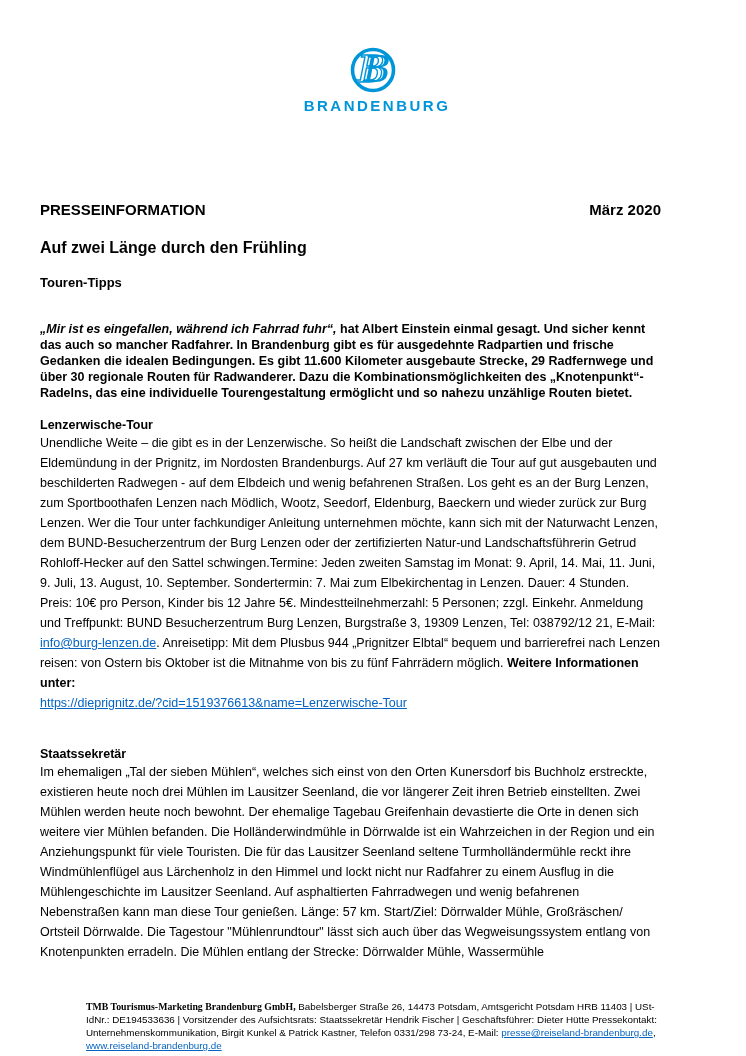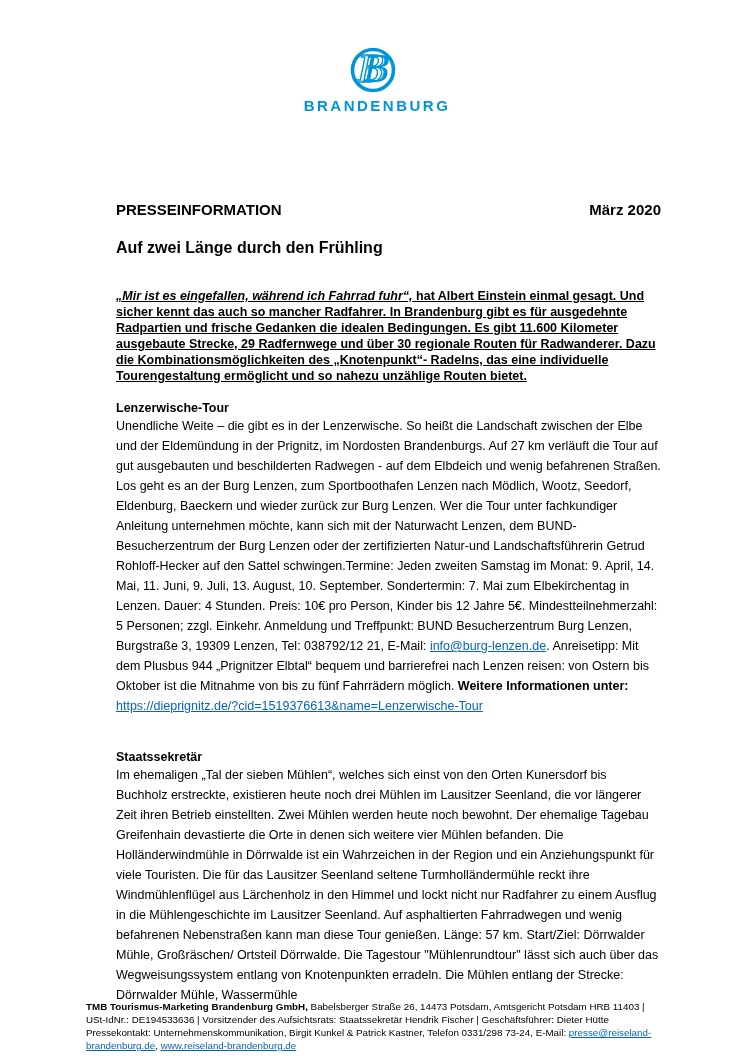--- a/index.html
+++ b/index.html
@@ -15,21 +15,21 @@
   .logo-block { padding-top: 40px; text-align: center; }
   .logo-mark { display: block; margin: 0 auto; }
   .wordmark {
     color: #0095d8;
     font-weight: bold;
     font-size: 15px;
     letter-spacing: 2.5px;
     margin-top: 3px;
     padding-left: 8px;
   }
-  .content { margin: 0 85px 0 116px; }
+  .content { margin: 0 85px 0 40px; }
   .kicker-row {
     display: flex;
     justify-content: space-between;
     margin-top: 86px;
     font-size: 15px;
     font-weight: bold;
     line-height: 19px;
   }
   .title {
     font-size: 16px;
@@ -41,21 +41,20 @@
     font-size: 13px;
     font-weight: bold;
     margin: 17px 0 0 0;
     line-height: 16px;
   }
   .intro {
     font-size: 12.5px;
     font-weight: bold;
     line-height: 16px;
     margin: 30px 0 0 0;
-    text-decoration: underline;
   }
   .intro em { font-style: italic; }
   .section-heading {
     font-size: 12.5px;
     font-weight: bold;
     margin: 16px 0 0 0;
     line-height: 16px;
   }
   .section-heading.second { margin-top: 33px; }
   .body-text {
@@ -66,21 +65,21 @@
   a.link { color: #0563c1; text-decoration: underline; cursor: pointer; }
   .more-info { font-weight: bold; }
   .footer {
     position: absolute;
     left: 86px;
     right: 80px;
     top: 1000px;
     font-size: 9.8px;
     line-height: 13px;
   }
-  .footer strong { font-weight: bold; }
+  .footer strong { font-weight: bold; font-family: Liberation Serif, serif; }
 </style>
 </head>
 <body>
 
 <header class="logo-block">
   <svg class="logo-mark" width="54" height="54" viewBox="0 0 54 54" aria-hidden="true">
     <circle cx="27" cy="30" r="20.5" fill="none" stroke="#0095d8" stroke-width="3.6"></circle>
     <text x="11" y="42" font-size="38" font-style="italic" font-family="DejaVu Serif, serif" fill="#ffffff" stroke="#0095d8" stroke-width="1.4">B</text>
     <text x="17" y="42" font-size="38" font-style="italic" font-family="DejaVu Serif, serif" fill="#0095d8">B</text>
   </svg>
@@ -89,20 +88,21 @@
 
 <main class="content">
 
   <div class="kicker-row">
     <span>PRESSEINFORMATION</span>
     <span>März 2020</span>
   </div>
 
   <h1 class="title">Auf zwei Länge durch den Frühling</h1>
 
+  <h2 class="subtitle">Touren-Tipps</h2>
 
   <p class="intro"><em>„Mir ist es eingefallen, während ich Fahrrad fuhr“,</em><span> hat Albert Einstein einmal gesagt. Und sicher kennt das auch so mancher Radfahrer. In Brandenburg gibt es für ausgedehnte Radpartien und frische Gedanken die idealen Bedingungen. Es gibt 11.600 Kilometer ausgebaute Strecke, 29 Radfernwege und über 30 regionale Routen für Radwanderer. Dazu die Kombinationsmöglichkeiten des „Knotenpunkt“- Radelns, das eine individuelle Tourengestaltung ermöglicht und so nahezu unzählige Routen bietet.</span></p>
 
   <section>
     <h3 class="section-heading">Lenzerwische-Tour</h3>
     <p class="body-text"><span>Unendliche Weite – die gibt es in der Lenzerwische. So heißt die Landschaft zwischen der Elbe und der Eldemündung in der Prignitz, im Nordosten Brandenburgs. Auf 27 km verläuft die Tour auf gut ausgebauten und beschilderten Radwegen - auf dem Elbdeich und wenig befahrenen Straßen. Los geht es an der Burg Lenzen, zum Sportboothafen Lenzen nach Mödlich, Wootz, Seedorf, Eldenburg, Baeckern und wieder zurück zur Burg Lenzen. Wer die Tour unter fachkundiger Anleitung unternehmen möchte, kann sich mit der Naturwacht Lenzen, dem BUND-Besucherzentrum der Burg Lenzen oder der zertifizierten Natur-und Landschaftsführerin Getrud Rohloff-Hecker auf den Sattel schwingen.Termine: Jeden zweiten Samstag im Monat: 9. April, 14. Mai, 11. Juni, 9. Juli, 13. August, 10. September. Sondertermin: 7. Mai zum Elbekirchentag in Lenzen. Dauer: 4 Stunden. Preis: 10€ pro Person, Kinder bis 12 Jahre 5€. Mindestteilnehmerzahl: 5 Personen; zzgl. Einkehr. Anmeldung und Treffpunkt: BUND Besucherzentrum Burg Lenzen, Burgstraße 3, 19309 Lenzen, Tel: 038792/12 21, E-Mail: </span><a class="link" href="#">info@burg-lenzen.de</a><span>. Anreisetipp: Mit dem Plusbus 944 „Prignitzer Elbtal“ bequem und barrierefrei nach Lenzen reisen: von Ostern bis Oktober ist die Mitnahme von bis zu fünf Fahrrädern möglich. </span><span class="more-info">Weitere Informationen unter:</span><br><a class="link" href="#">https://dieprignitz.de/?cid=1519376613&amp;name=Lenzerwische-Tour</a></p>
   </section>
 
   <section>
     <h3 class="section-heading second">Staatssekretär</h3>

